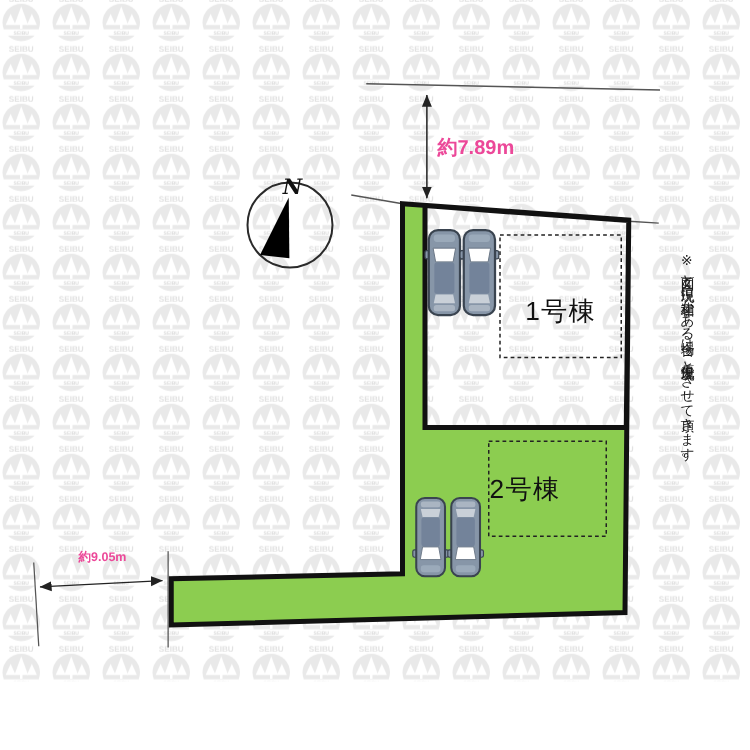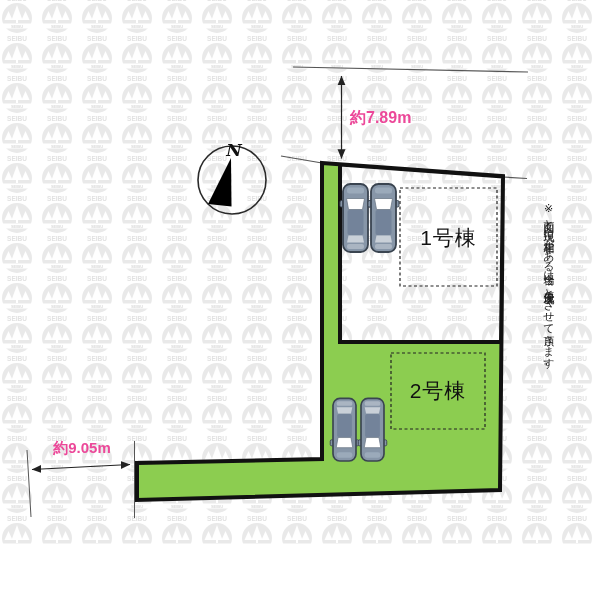--- a/index.html
+++ b/index.html
@@ -1,21 +1,21 @@
 <!DOCTYPE html>
 <html><head>
 <meta charset="utf-8">
 <style>
   html,body{margin:0;padding:0;background:#fff;}
   .stage{position:relative;width:600px;height:600px;background:#ffffff;overflow:hidden;
          font-family:"Liberation Sans","DejaVu Sans",sans-serif;color:#111;}
   .layer{position:absolute;left:0;top:0;}
   .txt{position:absolute;z-index:3;white-space:nowrap;}
   .dim-label{font-size:16px;font-weight:bold;color:#ec4899;}
-  .dim-label.small{font-size:15px;}
+  .dim-label.small{font-size:10px;}
   .bldg-label{display:flex;align-items:center;justify-content:center;
               font-size:21px;color:#111;letter-spacing:1px;}
   .north-label{font-family:"DejaVu Serif","Liberation Serif",serif;
                font-style:italic;font-weight:bold;font-size:17px;color:#111;
                width:22px;text-align:center;}
   .note-vertical{writing-mode:vertical-rl;text-orientation:mixed;
                  font-size:11px;letter-spacing:-1px;color:#1a1a1a;height:310px;}
 </style>
 </head>
 <body>
@@ -81,18 +81,18 @@
     <line x1="134.5" y1="441" x2="134.5" y2="518" stroke="#555" stroke-width="1"></line>
     <line x1="32" y1="469.5" x2="130" y2="464.5" stroke="#222" stroke-width="1.2" marker-start="url(#ah)" marker-end="url(#ah)"></line>
   </svg>
 
   <div class="txt north-label" style="left:223px;top:140px;">N</div>
 
   <div class="txt dim-label" style="left:350px;top:108px;">約7.89m</div>
 
   <div class="txt dim-label small" style="left:45px;top:439px;width:74px;text-align:center;">約9.05m</div>
 
-  <div class="txt bldg-label" style="left:400px;top:189px;width:97px;height:98px;">1号棟</div>
+  <div class="txt bldg-label" style="left:400px;top:200px;width:97px;height:98px;">1号棟</div>
 
-  <div class="txt bldg-label" style="left:391px;top:353px;width:94px;height:76px;">2号棟</div>
+  <div class="txt bldg-label" style="left:373px;top:353px;width:94px;height:76px;">2号棟</div>
 
   <div class="txt note-vertical" style="left:541px;top:202px;">※図面と現況に相違がある場合は、現況優先とさせて頂きます。</div>
 </div>
 
 </body></html>

